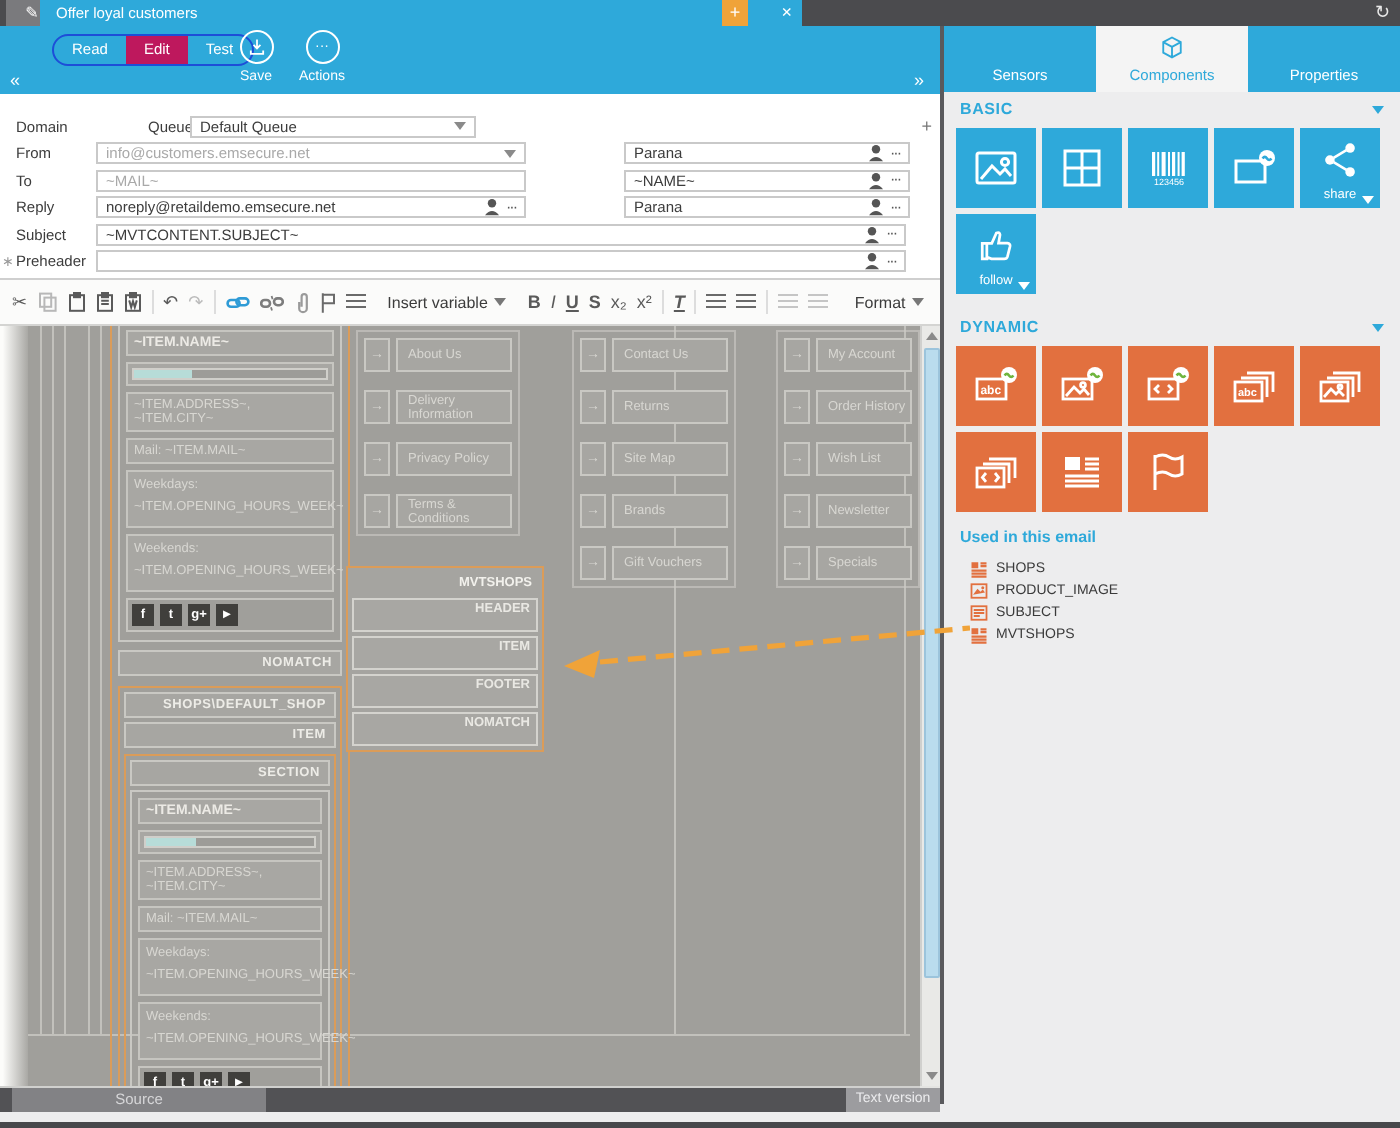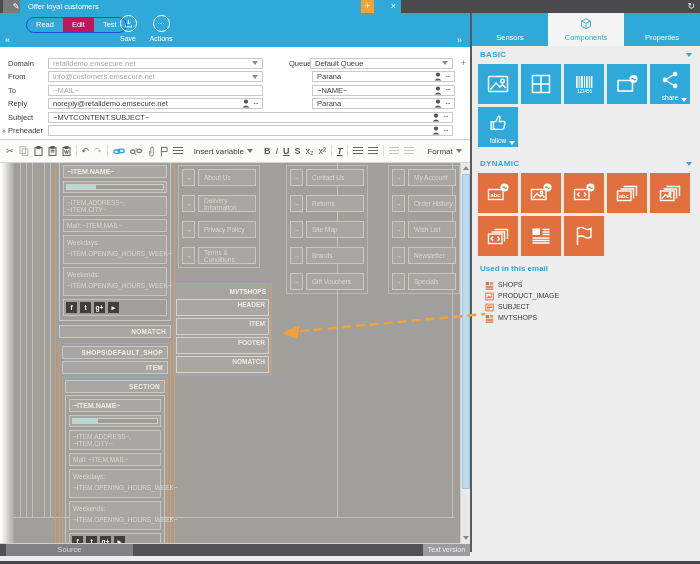--- a/index.html
+++ b/index.html
@@ -183,24 +183,20 @@
     </div>
     <div class="ptab">
         <span class="tlbl">Properties</span>
       </div>
   </div>
   <div id="divider"></div>
 
   <div id="form">
     <div class="frow">
       <span class="flabel">Domain</span>
-      <div class="ffield gray w-left">
-          <span class="val">retaildemo.emsecure.net</span>
-          <span class="sel-tri"></span>
-        </div>
       <span class="qlabel">Queue</span>
       <div class="ffield w-right" style="margin:0">
           <span class="val">Default Queue</span>
           <span class="sel-tri"></span>
         </div>
       <span class="plus-sm">+</span>
     </div>
     <div class="frow">
       <span class="flabel">From</span>
       <div class="ffield gray w-left">

